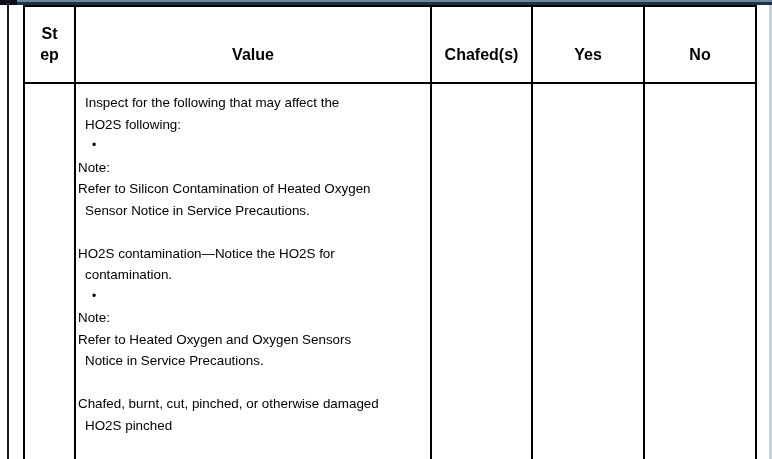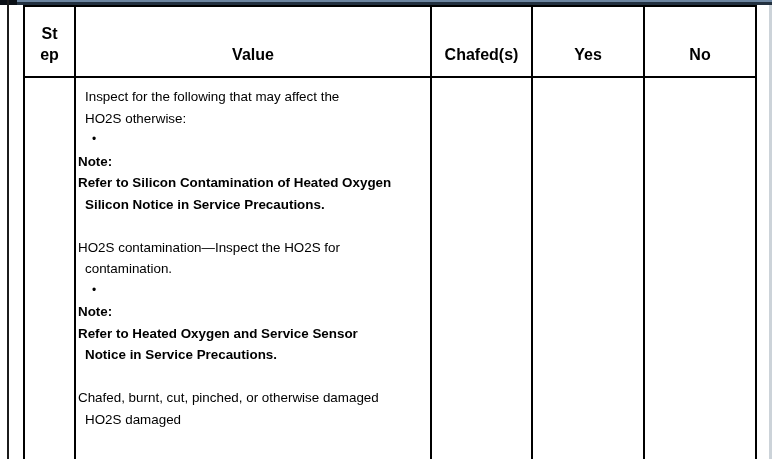--- a/index.html
+++ b/index.html
@@ -54,21 +54,21 @@
     table-layout: fixed;
   }
   .diag-table th {
     border: 2px solid #000000;
     background: #ffffff;
     font-weight: bold;
     font-size: 16px;
     line-height: 21px;
     text-align: center;
     vertical-align: bottom;
-    padding: 0 0 11px 0;
+    padding: 0 0 17px 0;
     height: 58px;
   }
   .diag-table th.step-head {
     white-space: pre-line;
   }
   .diag-table td {
     border: 2px solid #000000;
     border-bottom: none;
     vertical-align: top;
     padding: 0;
@@ -79,21 +79,21 @@
   }
   .action-lines {
     padding-top: 8px;
     font-size: 13.4px;
     line-height: 21.5px;
   }
   .action-lines .line {
     white-space: pre;
     padding-left: 2px;
   }
-  .action-lines .line.bold { font-weight: bold; }
+  .action-lines .line.bold { font-weight: normal; }
   .action-lines .line.indent-1 { padding-left: 9px; }
   .action-lines .line.indent-2 { padding-left: 16px; font-size: 12px; }
 </style>
 </head>
 <body>
 
 <div class="screen">
 
   <div class="top-bar">
     <div class="top-bar-left"></div>
@@ -118,35 +118,35 @@
         <th>Yes</th>
         <th>No</th>
       </tr>
     </thead>
     <tbody>
       <tr>
         <td></td>
         <td>
           <div class="action-lines" id="action-lines">
               <div class="line indent-1">Inspect for the following that may affect the</div>
-              <div class="line indent-1">HO2S otherwise:</div>
+              <div class="line indent-1">HO2S following:</div>
               <div class="line indent-2">•</div>
               <div class="line indent-0 bold">Note:</div>
               <div class="line indent-0 bold">Refer to Silicon Contamination of Heated Oxygen</div>
-              <div class="line indent-1 bold">Silicon Notice in Service Precautions.</div>
+              <div class="line indent-1 bold">Sensor Notice in Service Precautions.</div>
               <div class="line indent-0">&nbsp;</div>
-              <div class="line indent-0">HO2S contamination—Inspect the HO2S for</div>
+              <div class="line indent-0">HO2S contamination—Notice the HO2S for</div>
               <div class="line indent-1">contamination.</div>
               <div class="line indent-2">•</div>
               <div class="line indent-0 bold">Note:</div>
-              <div class="line indent-0 bold">Refer to Heated Oxygen and Service Sensor</div>
+              <div class="line indent-0 bold">Refer to Heated Oxygen and Oxygen Sensors</div>
               <div class="line indent-1 bold">Notice in Service Precautions.</div>
               <div class="line indent-0">&nbsp;</div>
               <div class="line indent-0">Chafed, burnt, cut, pinched, or otherwise damaged</div>
-              <div class="line indent-1">HO2S damaged</div>
+              <div class="line indent-1">HO2S pinched</div>
             </div>
         </td>
         <td></td>
         <td></td>
         <td></td>
       </tr>
     </tbody>
   </table>
 
 </div>

